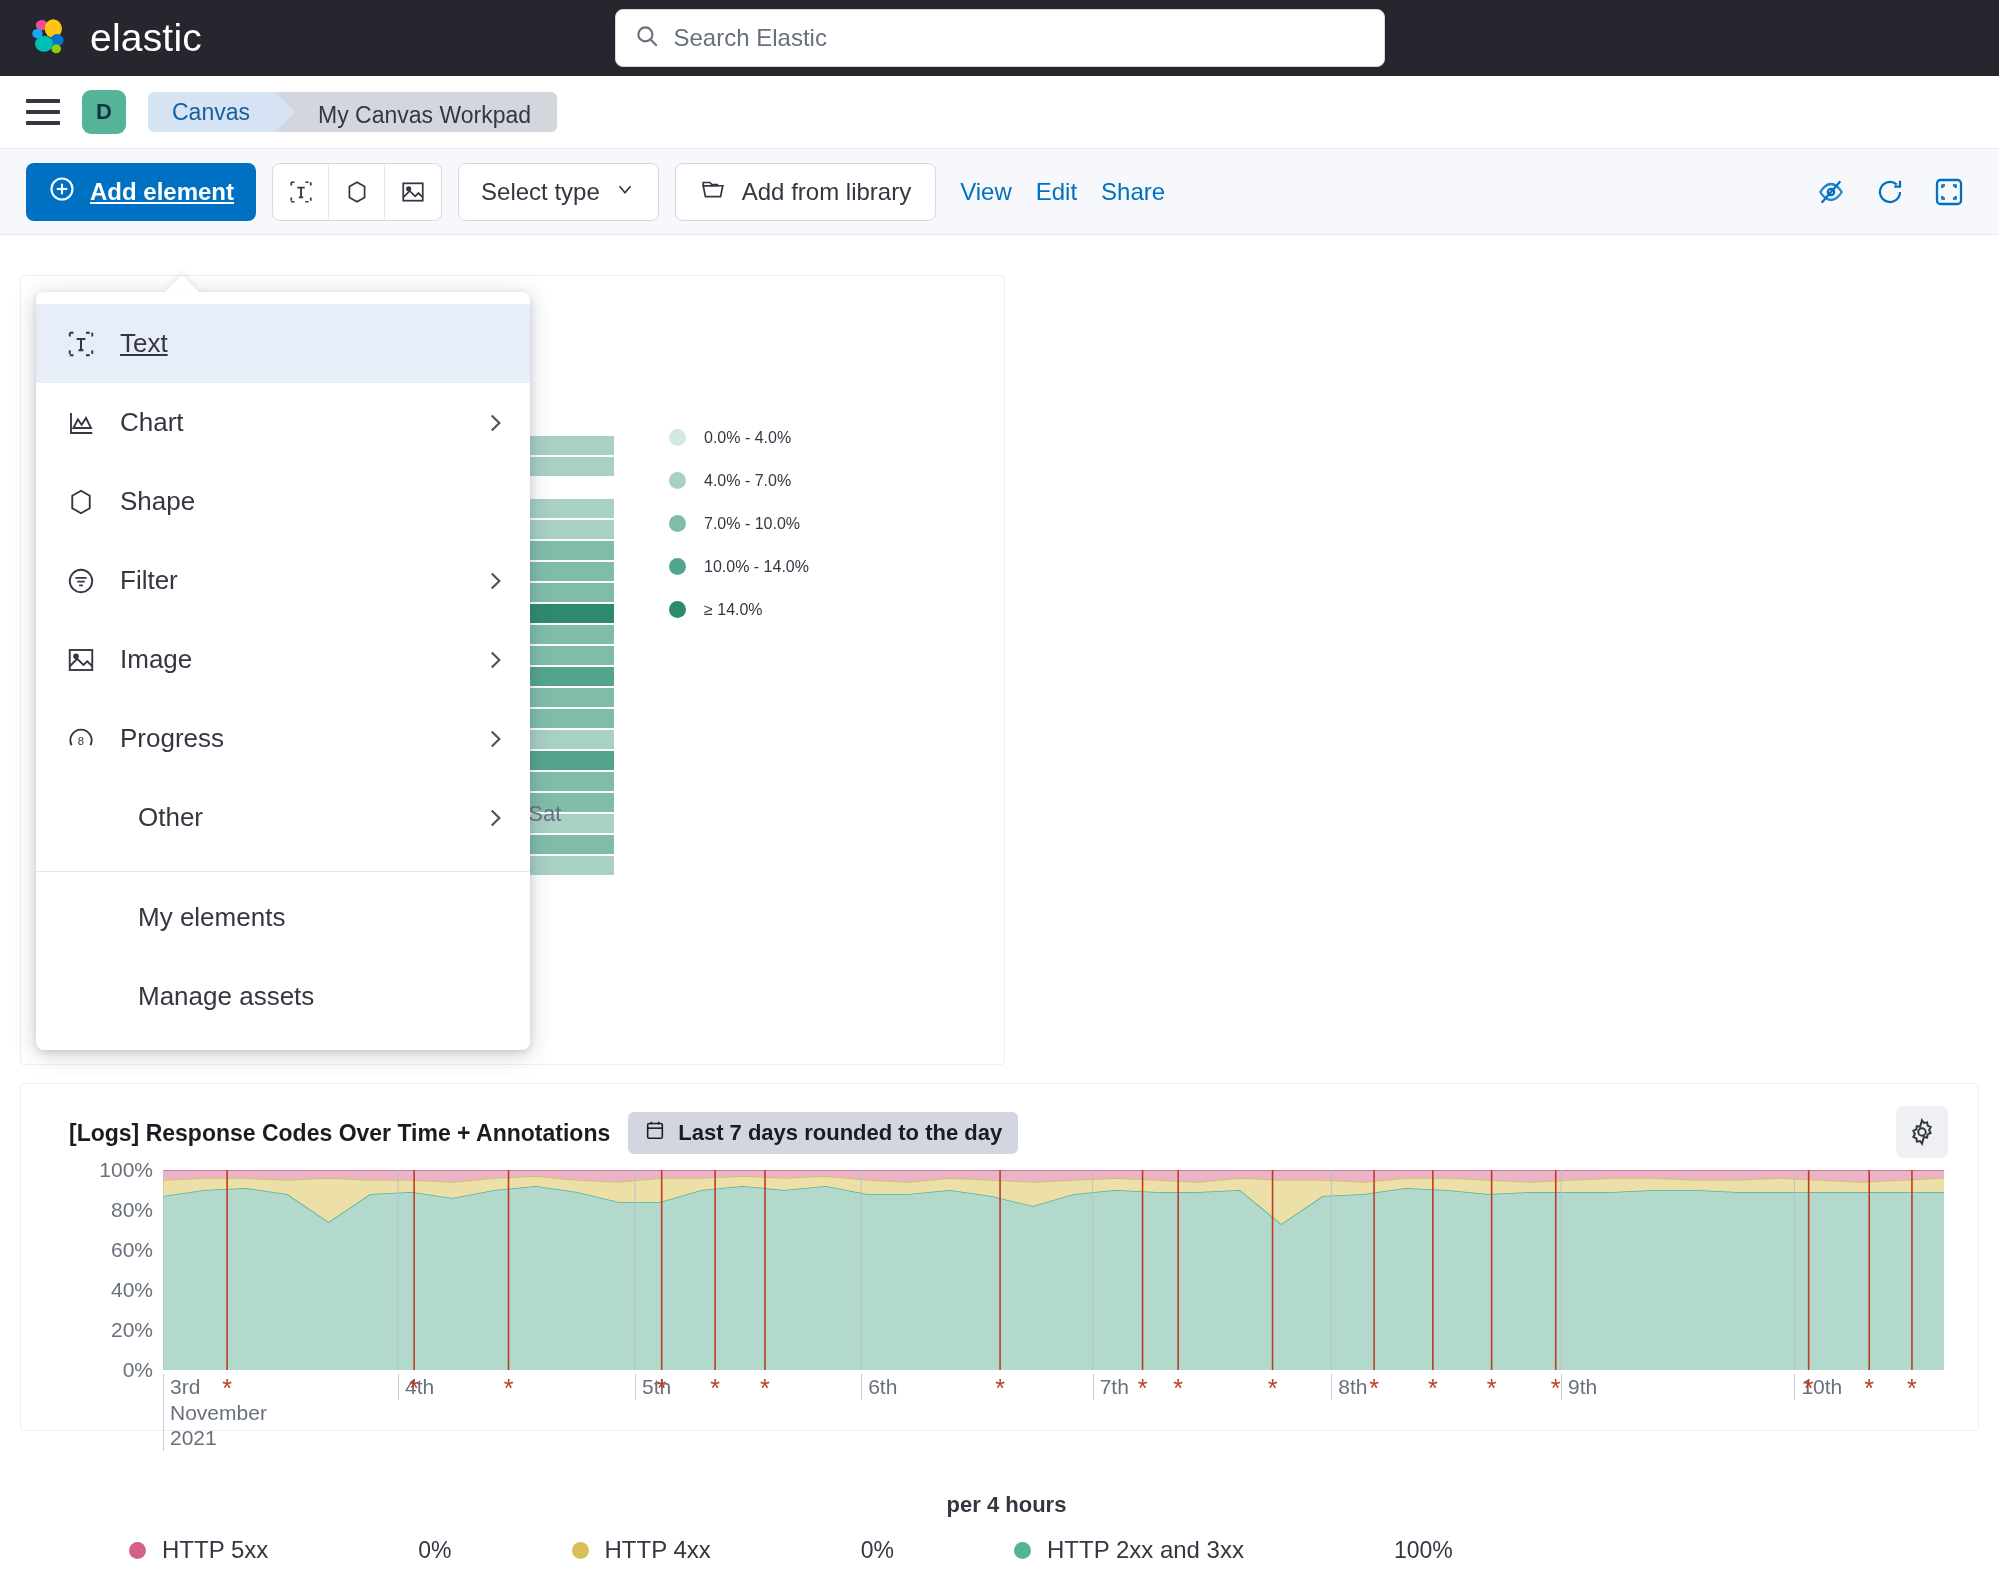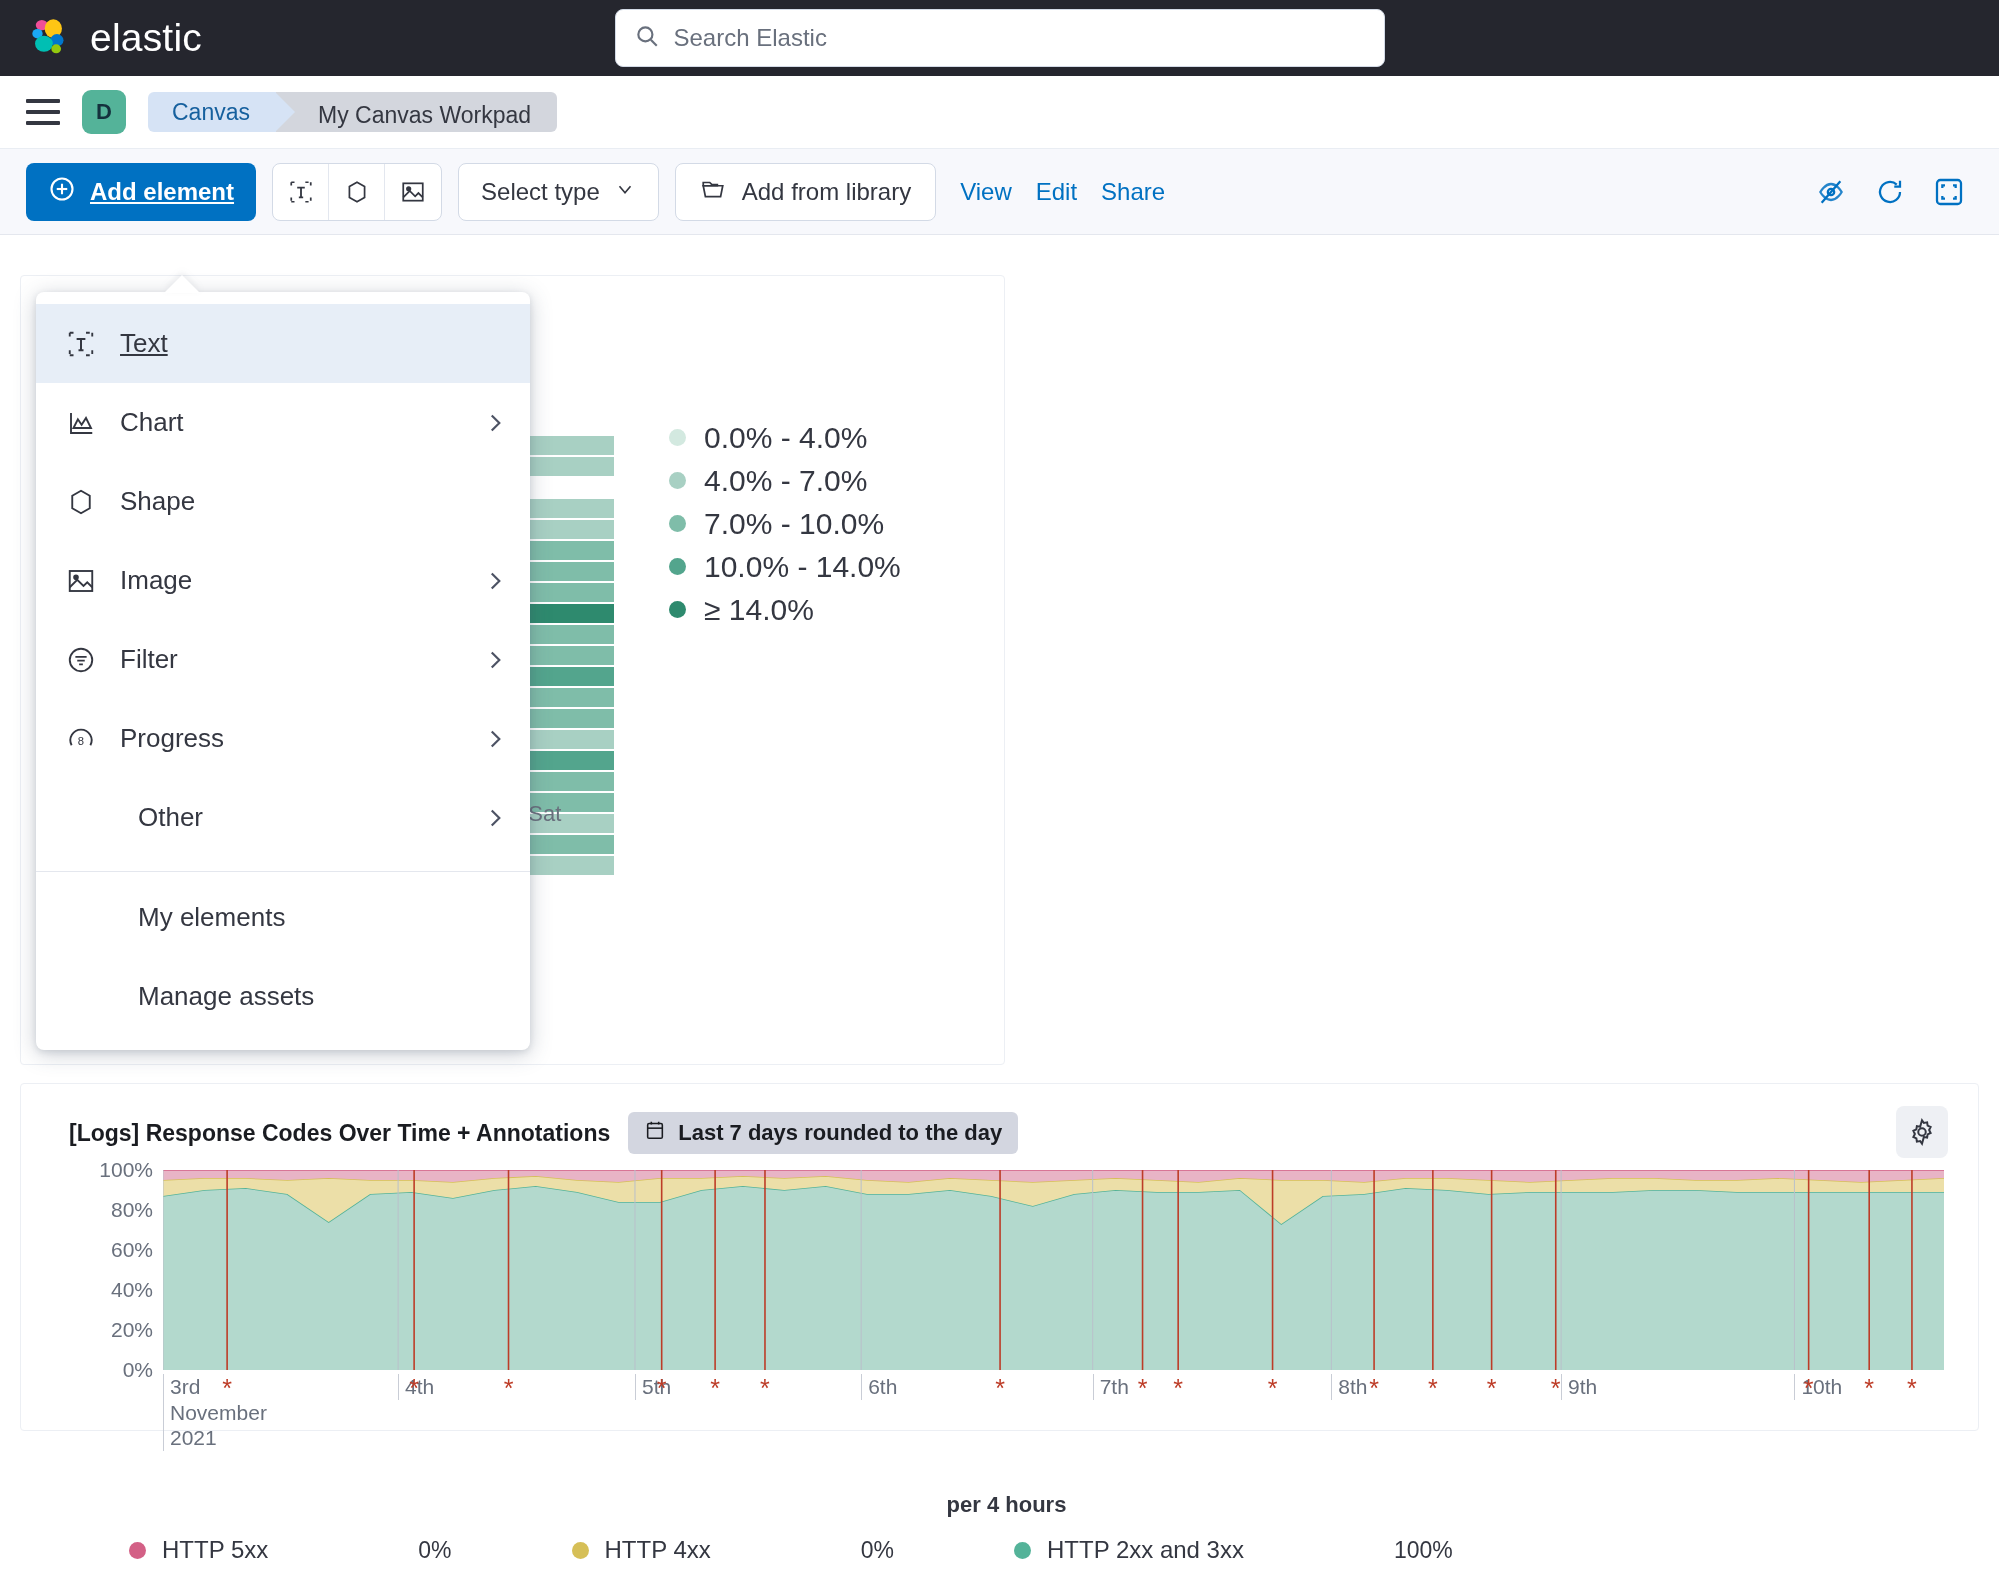--- a/index.html
+++ b/index.html
@@ -150,21 +150,21 @@
   .heatmap-body { position: absolute; left: 48px; top: 118px; right: 20px; bottom: 20px; }
   .heat-grid { position: absolute; left: 0; top: 0; width: 545px; }
   .heat-row { display: flex; gap: 2px; margin-bottom: 2px; height: 19px; }
   .heat-cell { flex: 1; }
   .heat-xaxis {
     position: absolute; top: 407px; left: 0; width: 560px; display: flex;
     font-size: 22px; color: #69707d;
   }
   .heat-xaxis span { flex: 1; text-align: center; }
   .heat-legend { position: absolute; left: 600px; top: 22px; }
-  .heat-legend-item { display: flex; align-items: center; gap: 18px; height: 43px; font-size: 30px; color: #343741; }
+  .heat-legend-item { display: flex; align-items: center; gap: 18px; height: 43px; font-size: 16px; color: #343741; }
   .legend-dot { width: 17px; height: 17px; border-radius: 50%; }
 
   
   .panel-codes {
     position: absolute; left: 20px; top: 848px; right: 20px; height: 348px;
     background: #fff; border: 1px solid #eceff4; border-radius: 4px;
   }
   .codes-head { display: flex; align-items: center; gap: 18px; padding: 28px 0 0 48px; }
   .codes-gear { position: absolute; right: 30px; top: 22px; }
   .codes-chart { position: absolute; left: 48px; top: 86px; right: 34px; height: 228px; }
@@ -627,40 +627,40 @@
           <span class="pop-icon">
             <svg width="30" height="30" viewBox="0 0 24 24" fill="none" stroke="#343741" stroke-width="1.5">
               <polygon points="12,3 19,7 19,17 12,21 5,17 5,7"></polygon>
             </svg>
           </span>
           <span class="pop-label">Shape</span>
         </div>
         <div class="pop-item">
           <span class="pop-icon">
             <svg width="30" height="30" viewBox="0 0 24 24" fill="none" stroke="#343741" stroke-width="1.5">
+              <circle cx="12" cy="12" r="9"></circle>
+              <path d="M7.5 9.5h9M9 12.5h6M10.5 15.5h3"></path>
+            </svg>
+          </span>
+          <span class="pop-label">Filter</span>
+          <span class="chev">
+            <svg width="26" height="26" viewBox="0 0 24 24" fill="none" stroke="#4d5364" stroke-width="2">
+              <polyline points="9,5 16,12 9,19"></polyline>
+            </svg>
+          </span>
+        </div>
+        <div class="pop-item">
+          <span class="pop-icon">
+            <svg width="30" height="30" viewBox="0 0 24 24" fill="none" stroke="#343741" stroke-width="1.5">
               <rect x="3" y="4" width="18" height="16"></rect>
               <circle cx="8" cy="9" r="1.5" fill="#343741"></circle>
               <path d="M3 17l6-6 5 5 3-3 4 4"></path>
             </svg>
           </span>
           <span class="pop-label">Image</span>
-          <span class="chev">
-            <svg width="26" height="26" viewBox="0 0 24 24" fill="none" stroke="#4d5364" stroke-width="2">
-              <polyline points="9,5 16,12 9,19"></polyline>
-            </svg>
-          </span>
-        </div>
-        <div class="pop-item">
-          <span class="pop-icon">
-            <svg width="30" height="30" viewBox="0 0 24 24" fill="none" stroke="#343741" stroke-width="1.5">
-              <circle cx="12" cy="12" r="9"></circle>
-              <path d="M7.5 9.5h9M9 12.5h6M10.5 15.5h3"></path>
-            </svg>
-          </span>
-          <span class="pop-label">Filter</span>
           <span class="chev">
             <svg width="26" height="26" viewBox="0 0 24 24" fill="none" stroke="#4d5364" stroke-width="2">
               <polyline points="9,5 16,12 9,19"></polyline>
             </svg>
           </span>
         </div>
         <div class="pop-item">
           <span class="pop-icon">
             <svg width="30" height="30" viewBox="0 0 24 24" fill="none" stroke="#343741" stroke-width="1.5">
               <path d="M4.5 17A8.5 8.5 0 1 1 19.5 17"></path>

